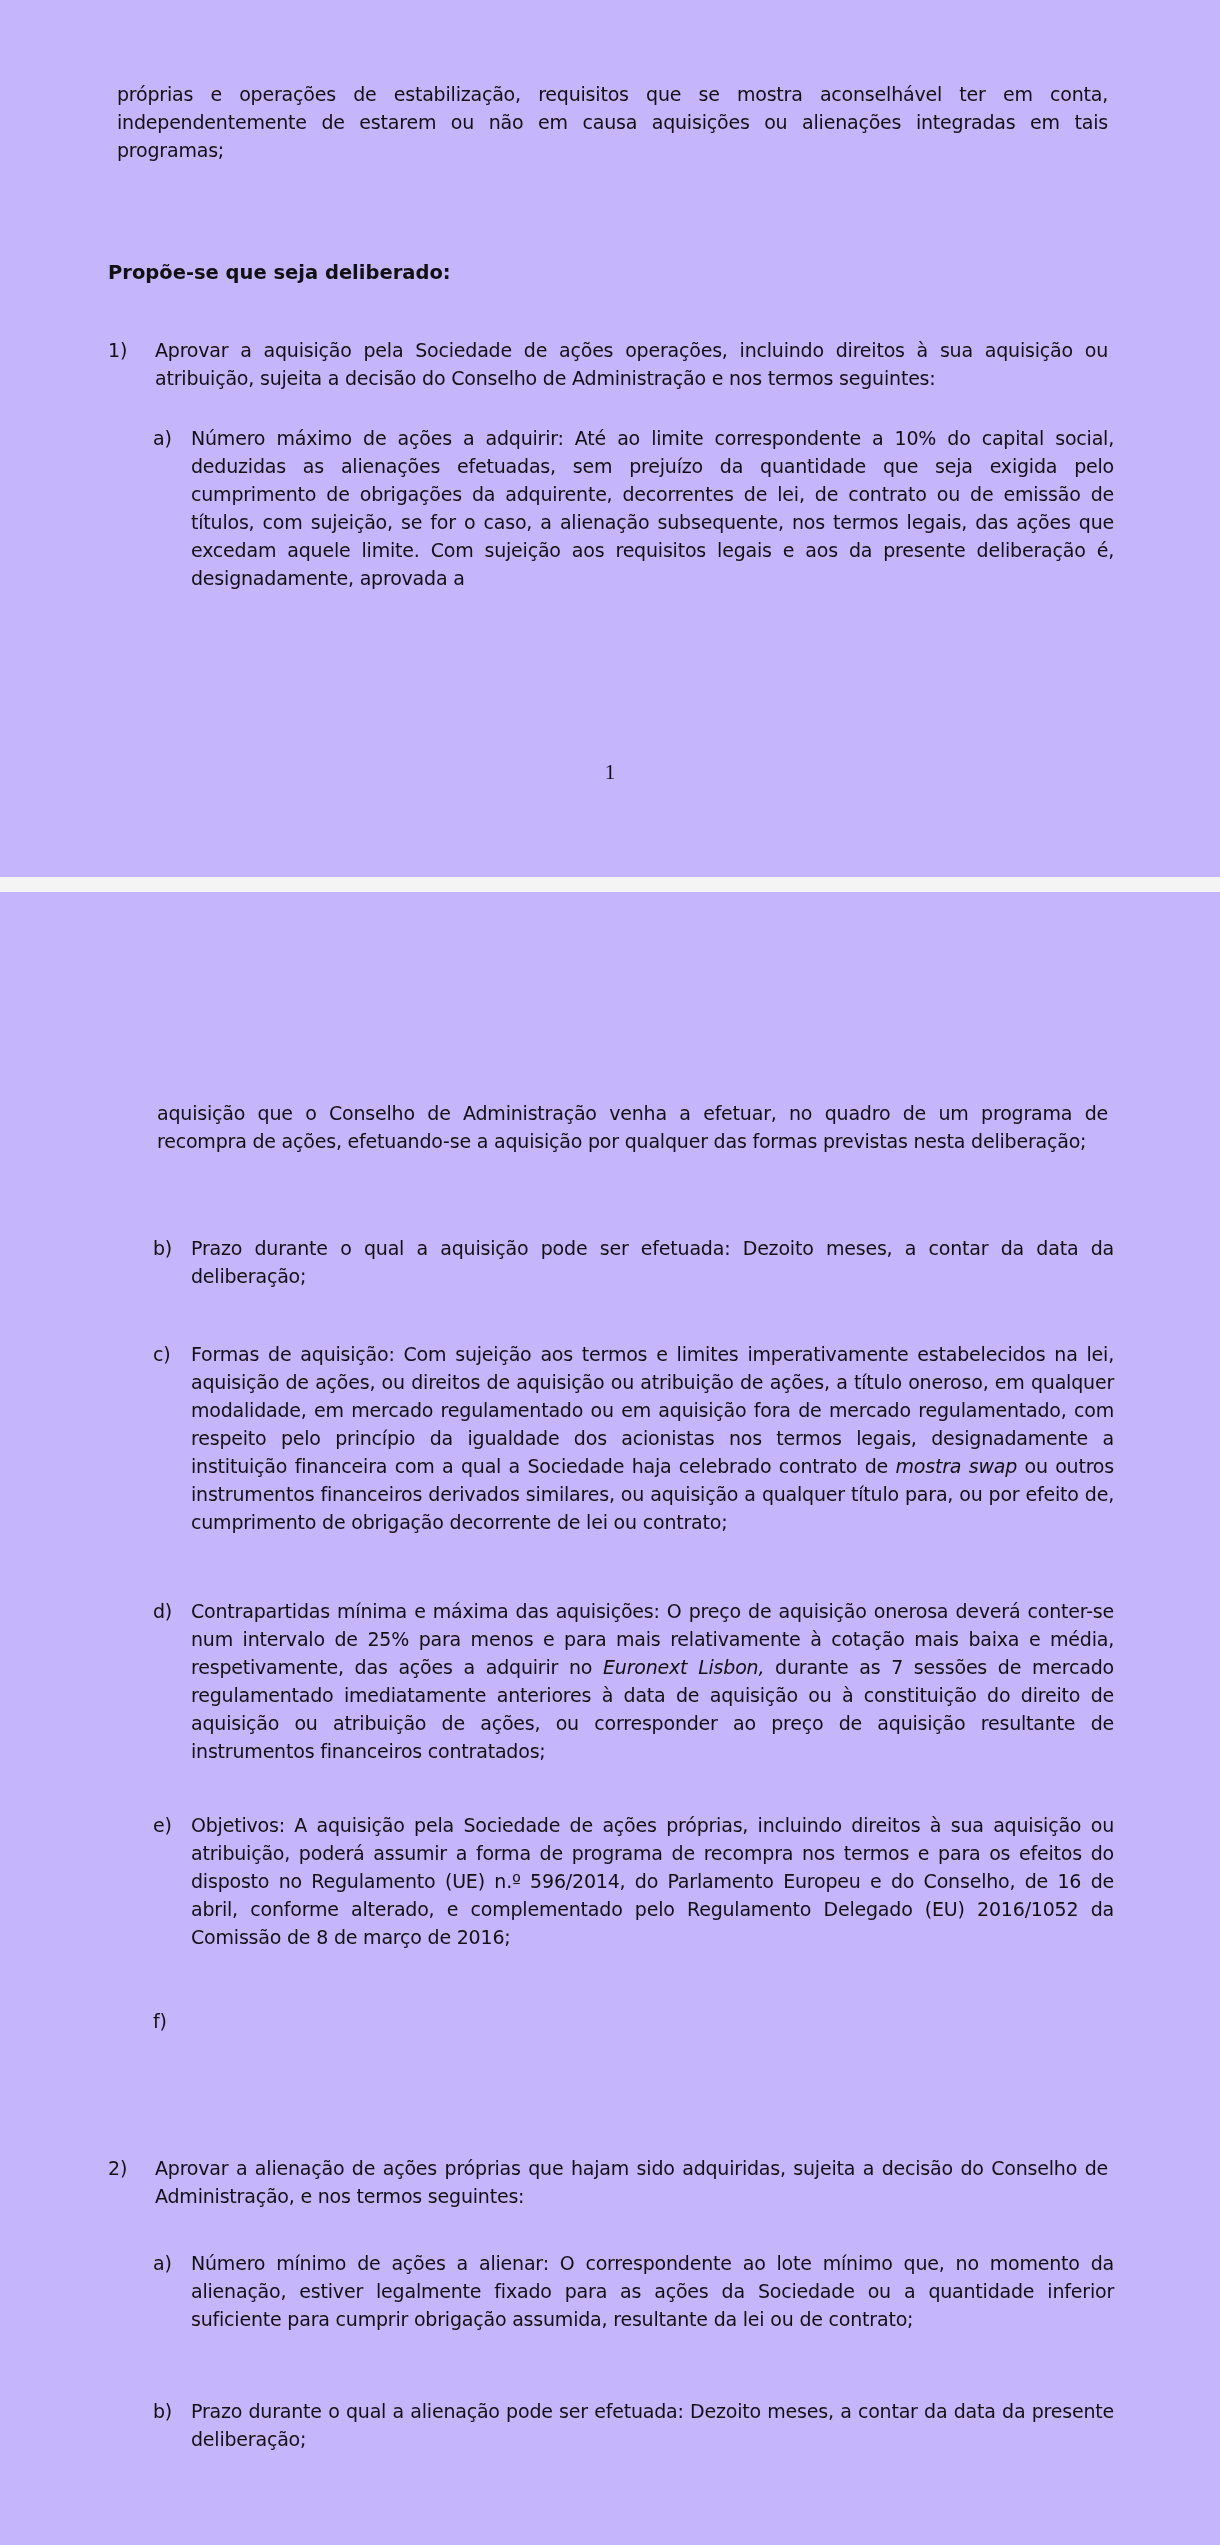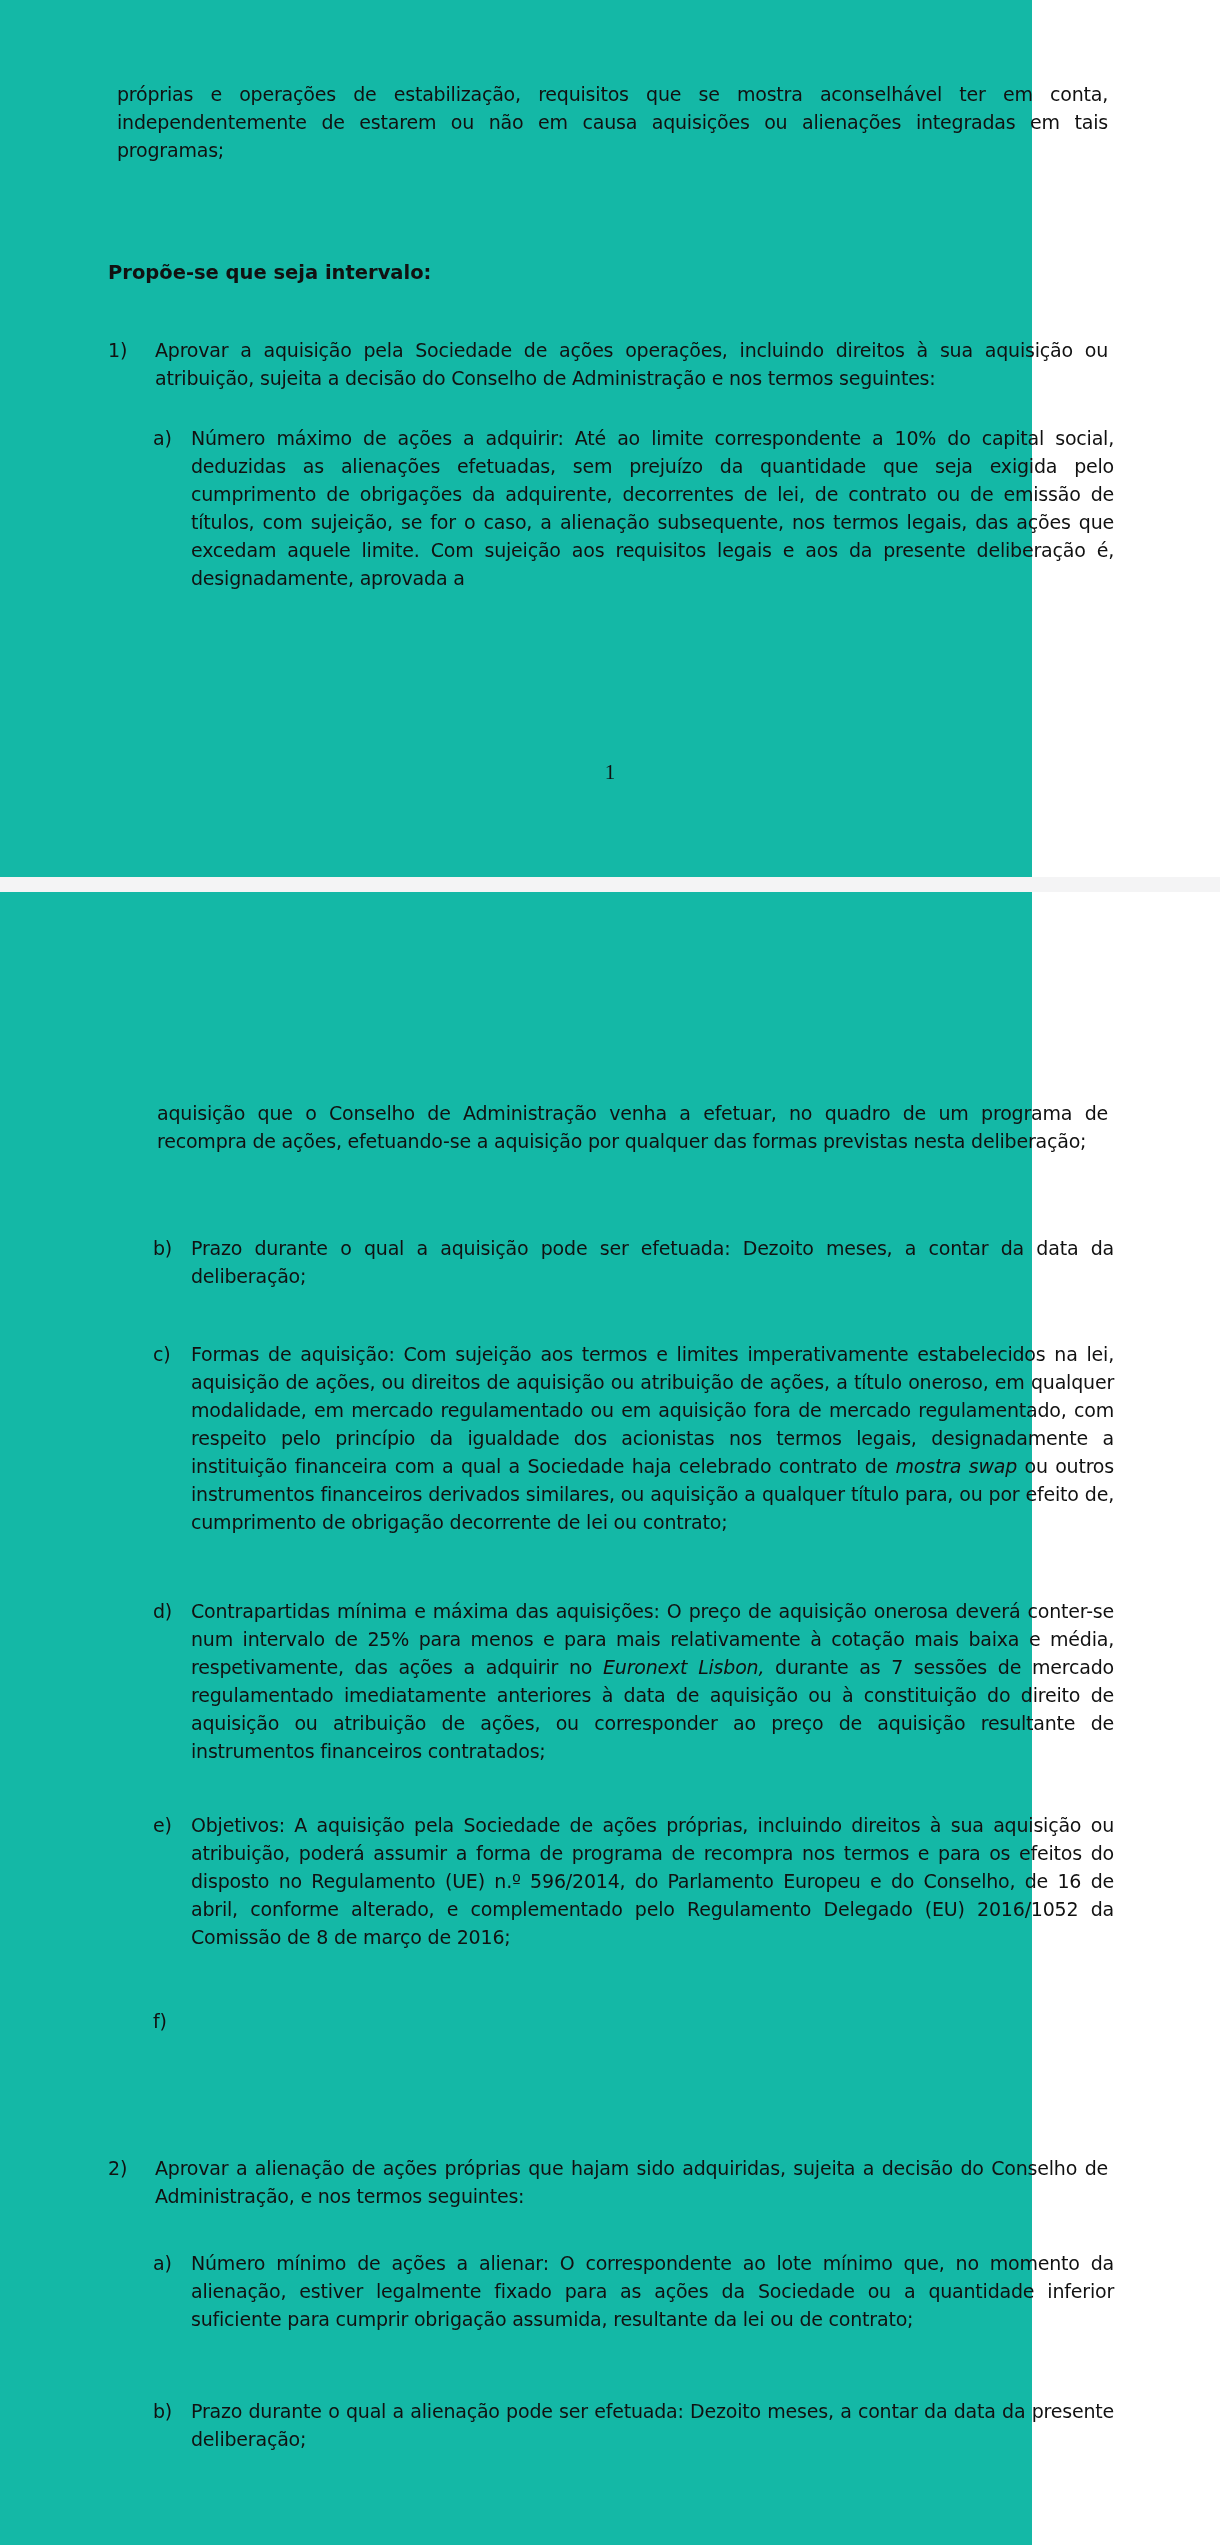--- a/index.html
+++ b/index.html
@@ -14,22 +14,22 @@
   }
   .doc {
     position: relative;
     width: 1220px;
     height: 2545px;
     background: #ffffff;
     overflow: hidden;
   }
   .page {
     position: relative;
-    width: 1032px;
-    background: #14b8a6;
+    width: 1220px;
+    background: #c4b5fd;
   }
   .page-1 { height: 877px; }
   .page-gap {
     width: 1220px;
     height: 15px;
     background: #f4f4f5;
   }
   .page-2 { height: 1653px; }
   .tx {
     position: absolute;
@@ -78,21 +78,21 @@
 </style>
 </head>
 <body>
 
 <div class="doc">
 
   <div class="page page-1">
 
     <div class="tx w-cont1" style="top:80px;">próprias e operações de estabilização, requisitos que se mostra aconselhável ter em conta, independentemente de estarem ou não em causa aquisições ou alienações integradas em tais programas;</div>
 
-    <div class="heading">Propõe-se que seja intervalo:</div>
+    <div class="heading">Propõe-se que seja deliberado:</div>
 
     <div class="lbl num-lbl" style="top:336px;">1)</div>
     <div class="tx w-item" style="top:336px;">Aprovar a aquisição pela Sociedade de ações operações, incluindo direitos à sua aquisição ou atribuição, sujeita a decisão do Conselho de Administração e nos termos seguintes:</div>
 
     <div class="lbl sub-lbl" style="top:424px;">a)</div>
     <div class="tx w-sub" style="top:424px;">Número máximo de ações a adquirir: Até ao limite correspondente a 10% do capital social, deduzidas as alienações efetuadas, sem prejuízo da quantidade que seja exigida pelo cumprimento de obrigações da adquirente, decorrentes de lei, de contrato ou de emissão de títulos, com sujeição, se for o caso, a alienação subsequente, nos termos legais, das ações que excedam aquele limite. Com sujeição aos requisitos legais e aos da presente deliberação é, designadamente, aprovada a</div>
 
     <div class="pageno">1</div>
   </div>
 

